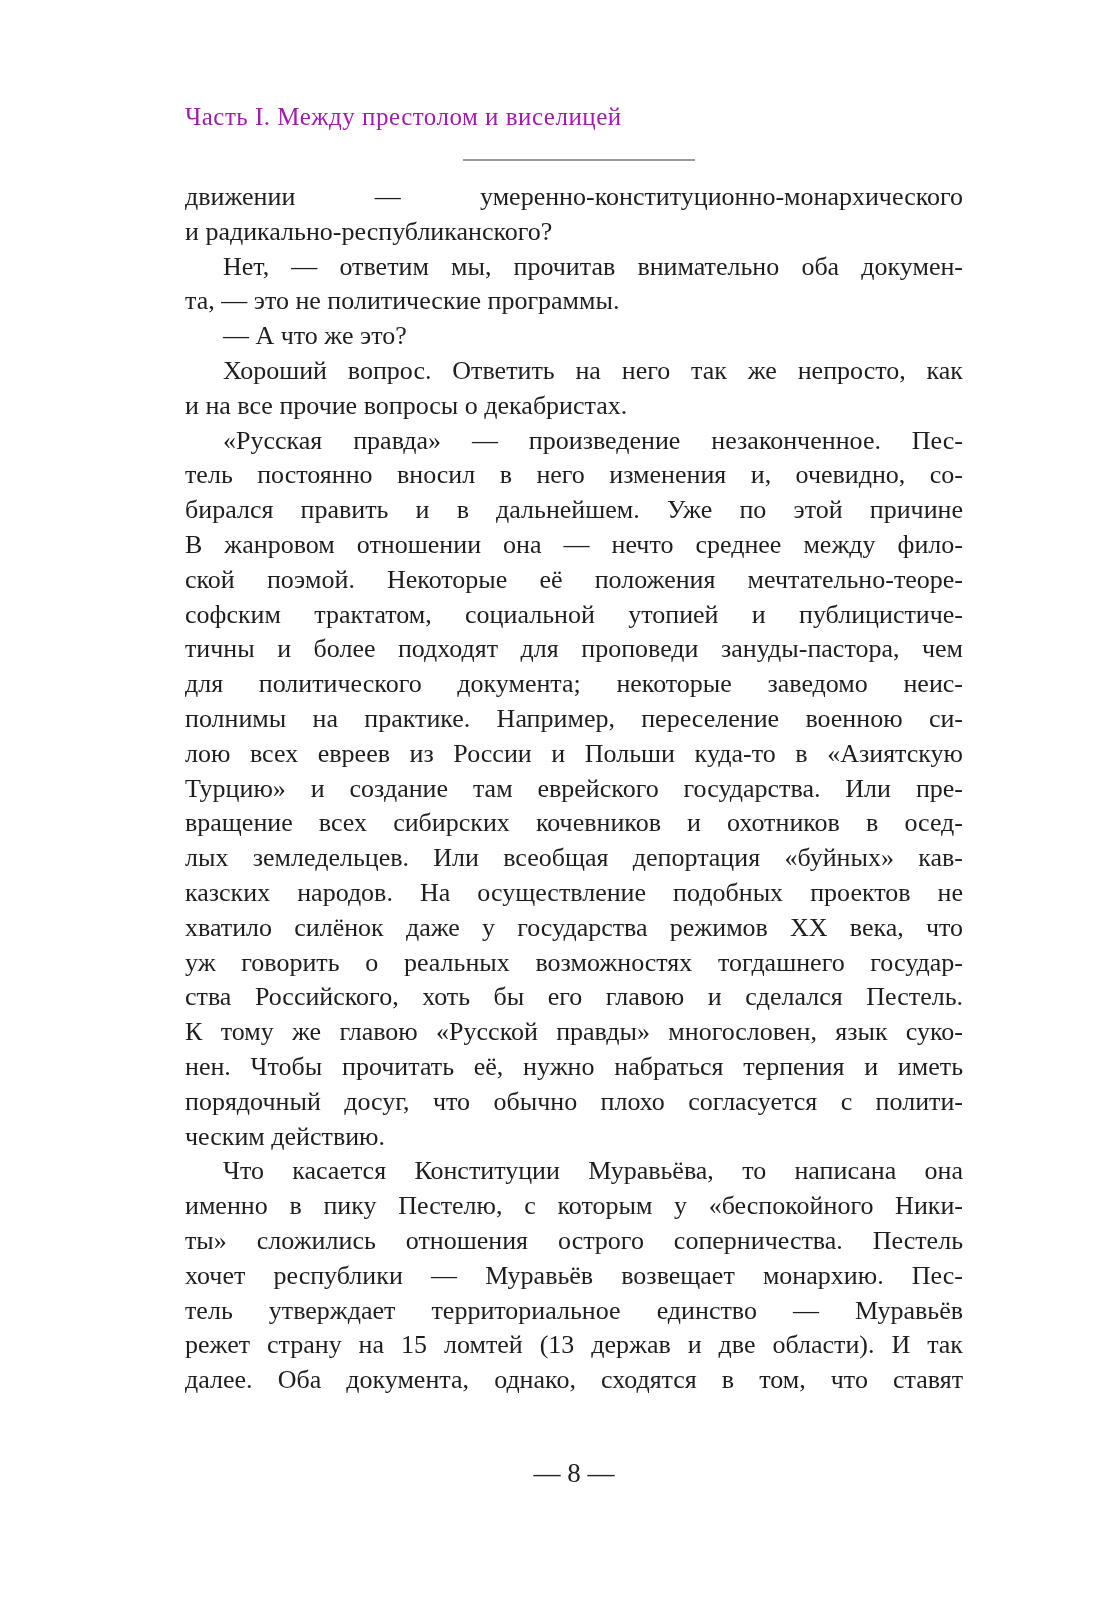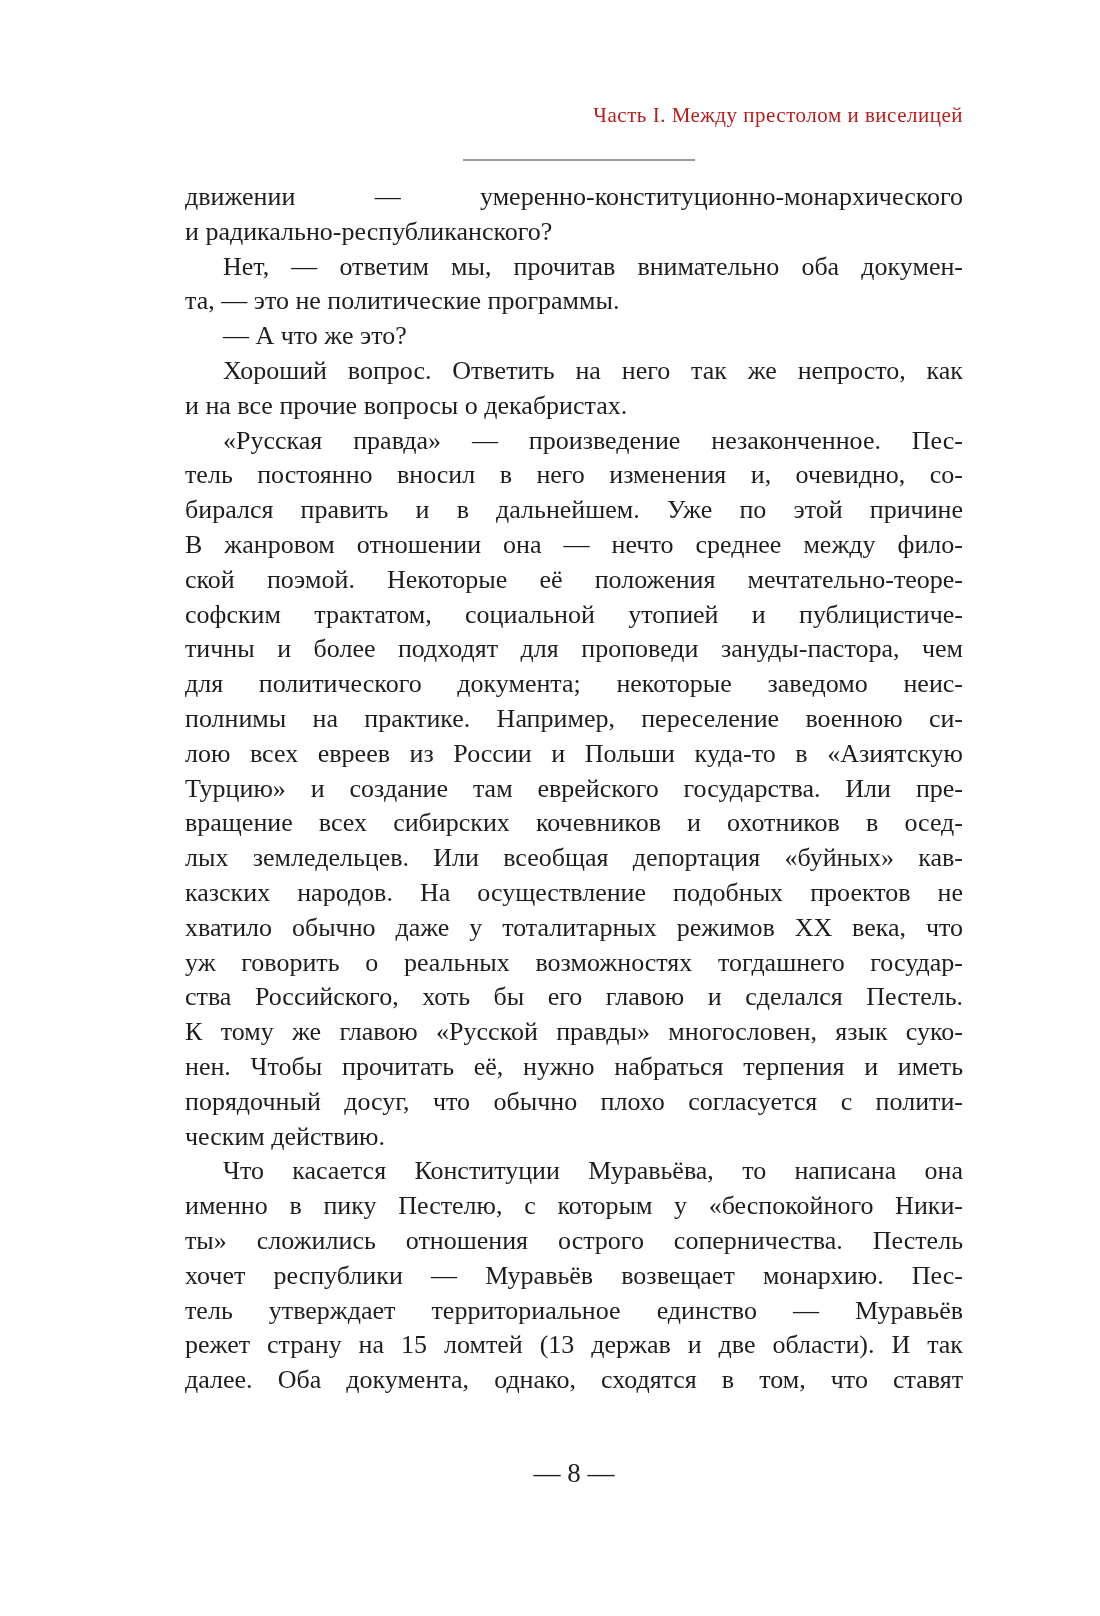--- a/index.html
+++ b/index.html
@@ -10,24 +10,24 @@
     background: #ffffff;
     font-family: "Liberation Serif", "DejaVu Serif", serif;
     color: #1e1e1e;
     overflow: hidden;
   }
   .running-head {
     position: absolute;
     left: 185px;
     top: 103px;
     width: 778px;
-    text-align: right;
-    font-size: 21px;
+    text-align: left;
+    font-size: 25px;
     letter-spacing: 0.5px;
-    color: #b91c1c;
+    color: #a21caf;
     white-space: nowrap;
   }
   .head-rule {
     position: absolute;
     left: 463px;
     top: 159px;
     width: 232px;
     height: 2px;
     background: #9b9b9b;
   }
@@ -89,21 +89,21 @@
         <div class="line">ской поэмой. Некоторые её положения мечтательно-теоре-</div>
         <div class="line">софским трактатом, социальной утопией и публицистиче-</div>
         <div class="line">тичны и более подходят для проповеди зануды-пастора, чем</div>
         <div class="line">для политического документа; некоторые заведомо неис-</div>
         <div class="line">полнимы на практике. Например, переселение военною си-</div>
         <div class="line">лою всех евреев из России и Польши куда-то в «Азиятскую</div>
         <div class="line">Турцию» и создание там еврейского государства. Или пре-</div>
         <div class="line">вращение всех сибирских кочевников и охотников в осед-</div>
         <div class="line">лых земледельцев. Или всеобщая депортация «буйных» кав-</div>
         <div class="line">казских народов. На осуществление подобных проектов не</div>
-        <div class="line">хватило обычно даже у тоталитарных режимов XX века, что</div>
+        <div class="line">хватило силёнок даже у государства режимов XX века, что</div>
         <div class="line">уж говорить о реальных возможностях тогдашнего государ-</div>
         <div class="line">ства Российского, хоть бы его главою и сделался Пестель.</div>
         <div class="line">К тому же главою «Русской правды» многословен, язык суко-</div>
         <div class="line">нен. Чтобы прочитать её, нужно набраться терпения и иметь</div>
         <div class="line">порядочный досуг, что обычно плохо согласуется с полити-</div>
         <div class="line lastline">ческим действию.</div>
       </div>
       <div class="para">
         <div class="line firstline">Что касается Конституции Муравьёва, то написана она</div>
         <div class="line">именно в пику Пестелю, с которым у «беспокойного Ники-</div>

